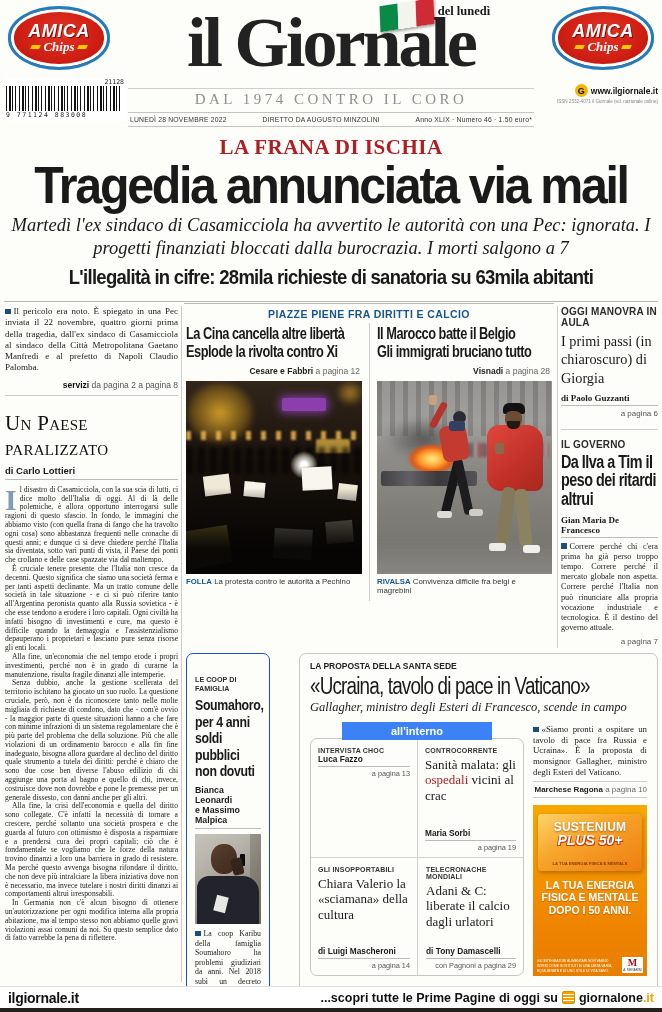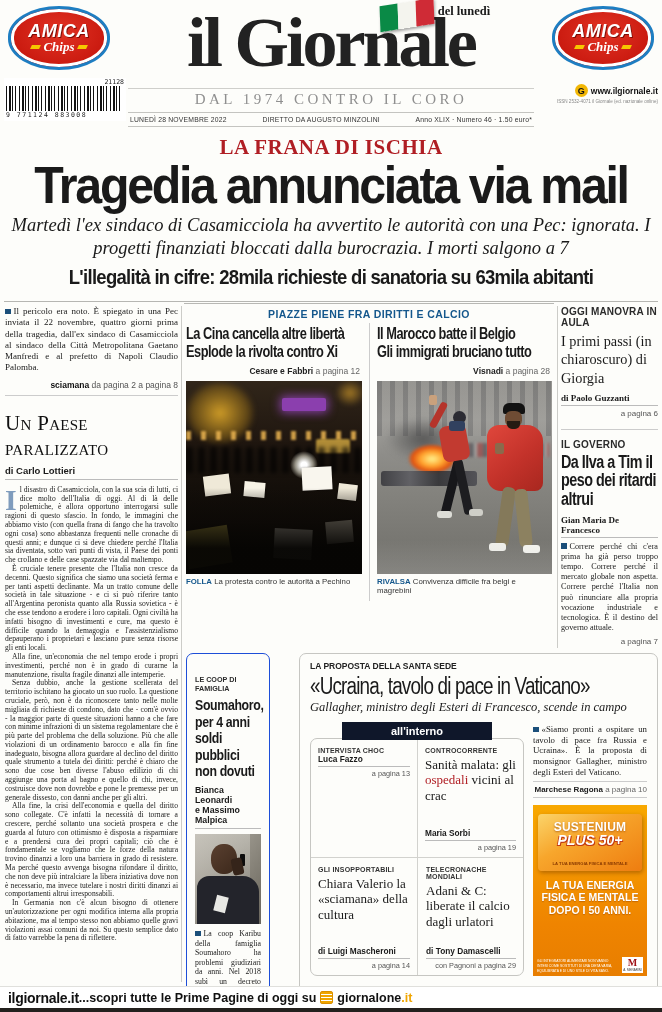--- a/index.html
+++ b/index.html
@@ -155,21 +155,21 @@
   .coop-page{font-size:7.5px;color:#555;text-align:right;margin-top:2px;}
 
   
   .vatican{position:absolute;left:299px;top:653px;width:359px;height:352px;border:1px solid #c6c6c2;border-radius:7px;padding:7px 10px 8px;}
   .vt-kicker{font-family:"Liberation Sans",sans-serif;font-weight:bold;font-size:8.5px;color:#222;}
   .vt-headline{margin:3px 0 2px;font-family:"Liberation Sans",sans-serif;font-weight:normal;font-size:23px;letter-spacing:-1px;line-height:1.05;}
   .vt-hl{display:inline-block;transform:scaleX(.82);transform-origin:left center;white-space:nowrap;}
   .vt-deck{font-style:italic;font-size:12.5px;margin:1px 0 7px;}
   .vt-inner{display:flex;gap:9px;}
   .vt-left{width:214px;}
-  .vt-tab{width:150px;margin:0 auto;background:#0f172a;color:#fff;text-align:center;font-family:"Liberation Sans",sans-serif;
+  .vt-tab{width:150px;margin:0 auto;background:#3b82f6;color:#fff;text-align:center;font-family:"Liberation Sans",sans-serif;
           font-weight:bold;font-size:11px;padding:3px 0;position:relative;z-index:2;}
   .vt-grid{border:1px solid #c6c6c2;border-radius:7px;margin-top:-2px;display:grid;grid-template-columns:1fr 1fr;grid-auto-rows:1fr;height:238px;overflow:hidden;}
   .cell{padding:8px 7px 5px;font-family:"Liberation Sans",sans-serif;display:flex;flex-direction:column;}
   .c2{border-left:1px solid #d2d2ce;} .c3{border-top:1px solid #d2d2ce;} .c4{border-left:1px solid #d2d2ce;border-top:1px solid #d2d2ce;padding-left:8px;}
   .cell-kicker{font-weight:bold;font-size:7px;color:#333;letter-spacing:.2px;}
   .cell-title{font-family:"Liberation Serif",serif;font-size:13px;line-height:1.18;margin:3px 0 4px;flex:1;}
   .cell-red{color:#b01e24;}
   .cell-author{font-weight:bold;font-size:8.3px;border-bottom:1px solid #bbb;padding-bottom:2px;}
   .cell-page{font-size:7.3px;color:#555;text-align:right;margin-top:2px;}
   .vt-right{flex:1;display:flex;flex-direction:column;min-width:0;}
@@ -188,21 +188,21 @@
   .ad-boxclaim{color:#8a3a00;font-family:"Liberation Sans",sans-serif;font-weight:bold;font-size:4.2px;margin-top:12px;}
   .ad-claim{color:#fff;font-family:"Liberation Sans",sans-serif;font-weight:bold;font-size:10.5px;line-height:1.2;padding:2px 5px;text-shadow:0 1px 1px rgba(150,70,0,.5);}
   .ad-foot{position:absolute;left:4px;right:4px;bottom:3px;display:flex;justify-content:space-between;align-items:flex-end;gap:3px;}
   .ad-disc{color:#fff;font-size:3.4px;text-align:left;font-family:"Liberation Sans",sans-serif;line-height:1.35;width:72%;}
   .ad-logo{background:#fff;width:21px;padding:1px;display:flex;flex-direction:column;align-items:center;}
   .ad-m{color:#a01318;font-weight:bold;font-size:10px;line-height:1;}
   .ad-comp{font-size:3px;color:#333;font-family:"Liberation Sans",sans-serif;white-space:nowrap;}
 
   
   .foot{position:absolute;left:0;right:0;bottom:0;height:26px;background:#fff;border-top:1px solid #e0e0dc;
-        border-bottom:4px solid #23201d;display:flex;align-items:center;justify-content:flex-start;padding:0 8px;}
+        border-bottom:4px solid #23201d;display:flex;align-items:center;justify-content:space-between;padding:0 8px;}
   .ft-left{font-family:"Liberation Sans",sans-serif;font-weight:bold;font-size:14px;letter-spacing:-.3px;color:#111;}
   .ft-right{font-family:"Liberation Sans",sans-serif;font-weight:bold;font-size:12.5px;color:#111;display:flex;align-items:center;gap:4px;}
   .gl-ic{width:13px;height:13px;border-radius:2px;display:inline-block;background:repeating-linear-gradient(0deg,#f0a500 0 2px,#fff 2px 3px);border:1px solid #d98f00;}
   .gl-it{color:#f0a500;}
 </style>
 </head>
 <body>
 
 <div class="page">
 
@@ -252,21 +252,21 @@
     <p class="lead-deck">Martedì l'ex sindaco di Casamicciola ha avvertito le autorità con una Pec: ignorata. I progetti finanziati bloccati dalla burocrazia. I morti salgono a 7</p>
     <div class="lead-subhead">L'illegalità in cifre: 28mila richieste di sanatoria su 63mila abitanti</div>
   </section>
 
   <main>
     <div class="vline vl-1"></div>
     <div class="vline vl-2"></div>
 
     <aside class="leftcol">
       <p class="intro"><span class="sq"></span><span>Il pericolo era noto. È spiegato in una Pec inviata il 22 novembre, quattro giorni prima della tragedia, dall'ex sindaco di Casamicciola al sindaco della Città Metropolitana Gaetano Manfredi e al prefetto di Napoli Claudio Palomba.</span></p>
-      <div class="services"><b>sciamana</b><span> da pagina 2 a pagina 8</span></div>
+      <div class="services"><b>servizi</b><span> da pagina 2 a pagina 8</span></div>
       <h3 class="op-title">Un Paese paralizzato</h3>
       <div class="op-author">di Carlo Lottieri</div>
       <div class="op-body">
         <p><span class="dropcap">I</span><span>l disastro di Casamicciola, con la sua scia di lutti, ci dice molto dell'Italia di oggi. Al di là delle polemiche, è allora opportuno interrogarsi sulle ragioni di questo sfascio. In fondo, le immagini che abbiamo visto (con quella frana di fango che ha travolto ogni cosa) sono abbastanza frequenti nelle cronache di questi anni; e dunque ci si deve chiedere perché l'Italia sia diventata, sotto vari punti di vista, il Paese dei ponti che crollano e delle case spazzate via dal maltempo.</span></p>
         <p class="ind">È cruciale tenere presente che l'Italia non cresce da decenni. Questo significa che siamo una società ferma e per tanti aspetti declinante. Ma un tratto comune delle società in tale situazione - e ci si può riferire tanto all'Argentina peronista quanto alla Russia sovietica - è che esse tendono a erodere i loro capitali. Ogni civiltà ha infatti bisogno di investimenti e cure, ma questo è difficile quando la demagogia e l'assistenzialismo depauperano i proprietari e lasciano pure senza risorse gli enti locali.</p>
         <p class="ind">Alla fine, un'economia che nel tempo erode i propri investimenti, perché non è in grado di curarne la manutenzione, risulta fragile dinanzi alle intemperie.</p>
         <p class="ind">Senza dubbio, anche la gestione scellerata del territorio ischitano ha giocato un suo ruolo. La questione cruciale, però, non è da riconoscere tanto nelle molte migliaia di richieste di condono, dato che - com'è ovvio - la maggior parte di queste situazioni hanno a che fare con minime infrazioni di un sistema regolamentare che è più parte del problema che della soluzione. Più che alle violazioni di un ordinamento barocco e alla fin fine inadeguato, bisogna allora guardare al declino del diritto quale strumento a tutela dei diritti: perché è chiaro che sono due cose ben diverse l'abuso edilizio di chi aggiunge una porta al bagno e quello di chi, invece, costruisce dove non dovrebbe e pone le premesse per un generale dissesto, con danni anche per gli altri.</p>
         <p class="ind">Alla fine, la crisi dell'economia e quella del diritto sono collegate. C'è infatti la necessità di tornare a crescere, perché soltanto una società prospera e che guarda al futuro con ottimismo è disposta a risparmiare e a prendersi cura dei propri capitali; ciò che è fondamentale se vogliamo che le forze della natura trovino dinanzi a loro una barriera in grado di resistere. Ma perché questo avvenga bisogna rifondare il diritto, che non deve più intralciare la libera iniziativa dove non è necessario, ma invece tutelare i nostri diritti dinanzi ai comportamenti altrui irresponsabili.</p>
         <p class="ind">In Germania non c'è alcun bisogno di ottenere un'autorizzazione per ogni modifica interna alla propria abitazione, ma al tempo stesso non abbiamo quelle gravi violazioni assai comuni da noi. Su questo semplice dato di fatto varrebbe la pena di riflettere.</p>
       </div>

